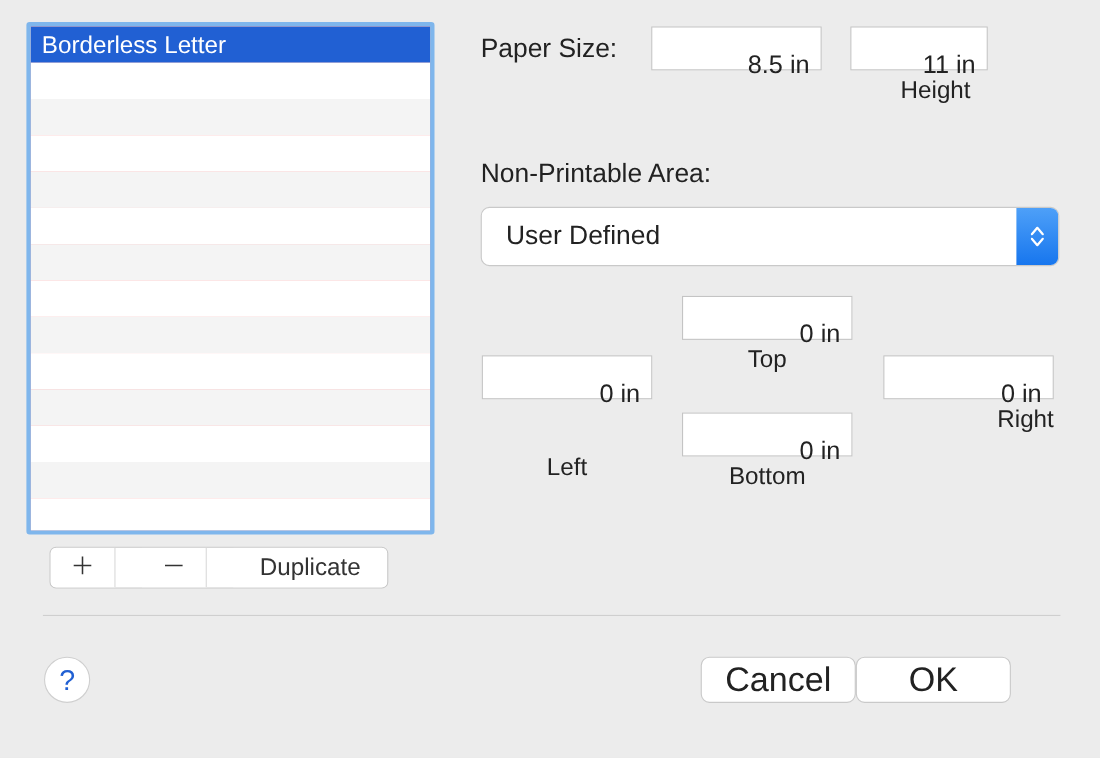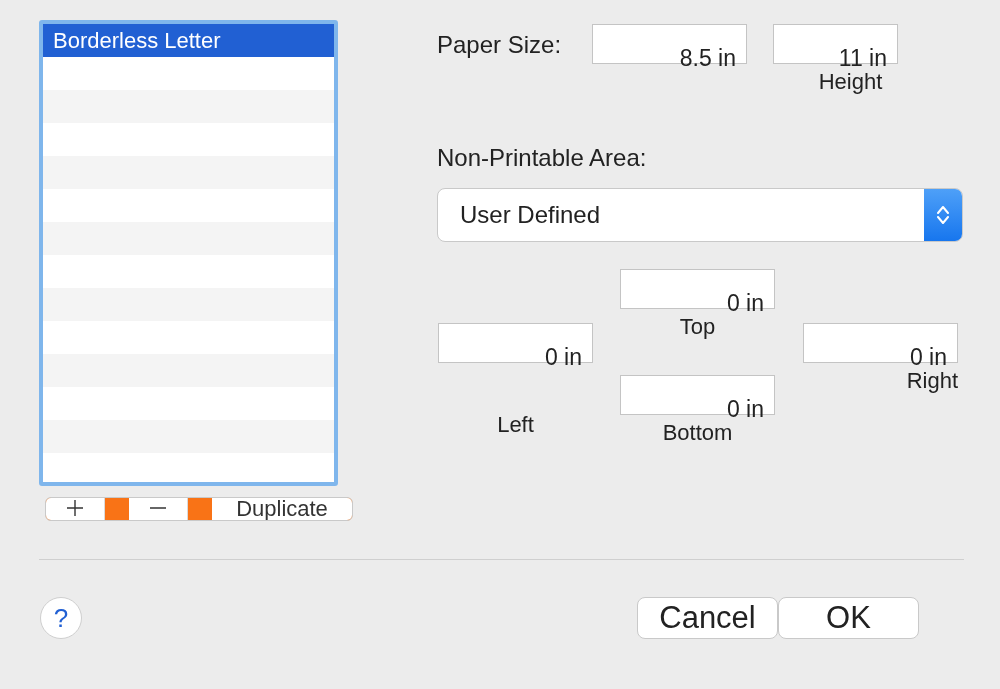--- a/index.html
+++ b/index.html
@@ -12,22 +12,22 @@
     color: #222;
     -webkit-font-smoothing: antialiased;
     overflow: hidden;
   }
 
   .container { position: relative; width: 1000px; height: 689px; }
 
   
   .list-wrap {
     position: absolute;
-    left: 39px; top: 20px;
-    width: 299px; height: 466px;
+    left: 24px; top: 20px;
+    width: 371px; height: 466px;
     border: 4px solid #7fb6ec;
     border-radius: 3px;
     background: #fca5a5;
     overflow: hidden;
   }
   .list-row {
     height: 33px;
     line-height: 33px;
     padding: 0 10px;
     font-size: 22px;
@@ -35,23 +35,23 @@
     white-space: nowrap;
   }
   .list-row.selected { background: #2160d3; color: #fff; }
   .list-row.even { background: #ffffff; }
   .list-row.odd  { background: #f4f4f4; }
 
   
   .segmented {
     position: absolute;
     left: 45px; top: 497px;
-    height: 24px;
+    height: 38px;
     display: flex;
-    background: #f97316;
+    background: #ffffff;
     border: 1px solid #c9c9c9;
     border-radius: 6px;
     overflow: hidden;
     gap: 24px;
   }
   .seg-btn {
     width: 59px; height: 100%;
     border: none; background: #fff;
     border-right: 1px solid #dadada;
     display: flex; align-items: center; justify-content: center;

